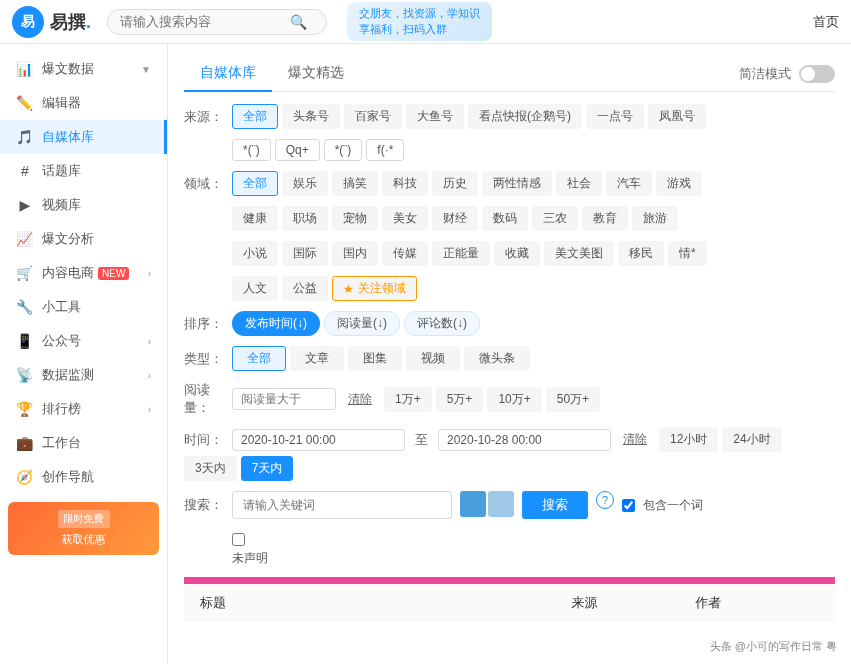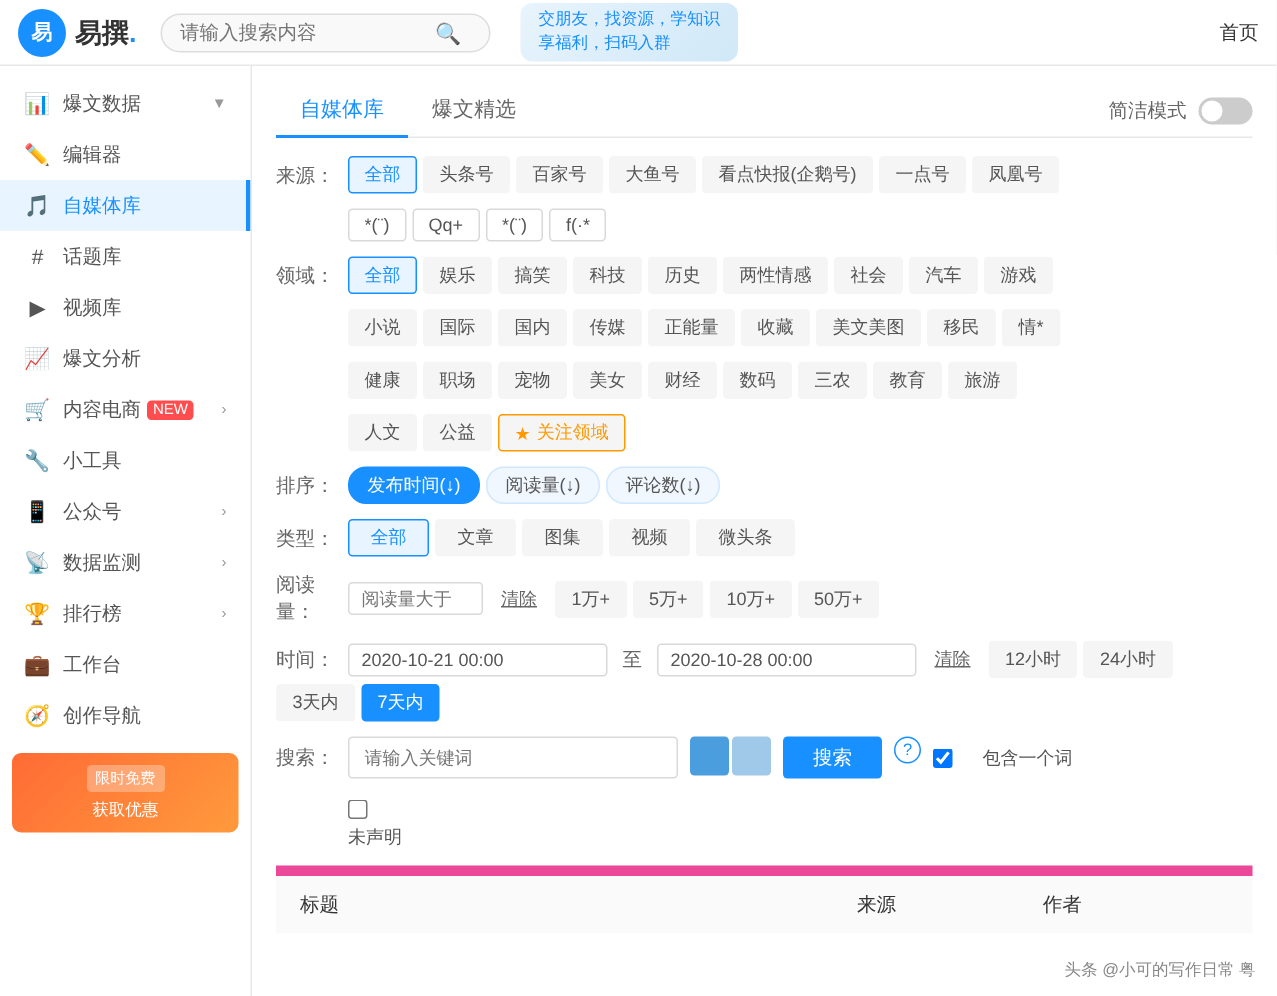--- a/index.html
+++ b/index.html
@@ -58,32 +58,32 @@
     .type-btn { padding: 3px 14px; border-radius: 3px; cursor: pointer; font-size: 12px; color: #555; background: #f5f5f5; border: 1px solid transparent; }
     .type-btn.active { background: #e8f4ff; color: #1890ff; border-color: #1890ff; }
 
     
     .time-input { border: 1px solid #d9d9d9; border-radius: 3px; padding: 3px 8px; font-size: 12px; color: #555; background: white; }
     .time-sep { margin: 0 6px; color: #666; }
     .time-btn { padding: 3px 10px; border-radius: 3px; cursor: pointer; font-size: 12px; color: #555; background: #f5f5f5; border: 1px solid transparent; }
     .time-btn.active { background: #1890ff; color: white; border-color: #1890ff; }
 
     
-    .read-input { border: 1px solid #d9d9d9; border-radius: 3px; padding: 3px 8px; font-size: 12px; color: #999; background: white; width: 90px; }
+    .read-input { border: 1px solid #d9d9d9; border-radius: 3px; padding: 3px 8px; font-size: 12px; color: #999; background: white; width: 104px; }
     .clear-btn { padding: 3px 8px; border-radius: 3px; cursor: pointer; font-size: 12px; color: #666; text-decoration: underline; }
     .count-btn { padding: 3px 10px; border-radius: 3px; cursor: pointer; font-size: 12px; color: #555; background: #f5f5f5; border: 1px solid transparent; }
 
     
     .search-input-area { display: flex; gap: 8px; flex-wrap: wrap; }
     .keyword-input { border: 1px solid #d9d9d9; border-radius: 3px; padding: 5px 10px; font-size: 12px; color: #999; background: white; width: 220px; }
     .color-boxes { display: flex; gap: 2px; }
     .color-box { width: 26px; height: 26px; border-radius: 3px; cursor: pointer; }
     .search-btn { background: #1890ff; color: white; border: none; border-radius: 3px; padding: 5px 20px; font-size: 13px; cursor: pointer; }
     .help-icon { width: 18px; height: 18px; border-radius: 50%; border: 1px solid #1890ff; color: #1890ff; display: flex; align-items: center; justify-content: center; font-size: 11px; cursor: pointer; }
-    .checkbox-area { display: flex; align-items: center; gap: 20px; font-size: 12px; color: #555; }
+    .checkbox-area { display: flex; align-items: center; gap: 8px; font-size: 12px; color: #555; }
     .checkbox-area input { cursor: pointer; }
     .not-stated { display: flex; align-items: flex-start; gap: 4px; font-size: 12px; color: #555; margin-top: 4px; flex-direction: column; }
 
     
     .table-header { display: flex; align-items: center; border-top: 7px solid #ec4899; padding: 10px 16px; background: #fafafa; margin-top: 8px; }
     .th { font-size: 13px; color: #333; font-weight: 500; }
     .th-title { flex: 3; }
     .th-source { flex: 1; }
     .th-author { flex: 1; }
 
@@ -225,41 +225,41 @@
         <div class="filter-tag">搞笑</div>
         <div class="filter-tag">科技</div>
         <div class="filter-tag">历史</div>
         <div class="filter-tag">两性情感</div>
         <div class="filter-tag">社会</div>
         <div class="filter-tag">汽车</div>
         <div class="filter-tag">游戏</div>
       </div>
       <div class="filter-row">
         <span class="filter-label"></span>
+        <div class="filter-tag">健康</div>
+        <div class="filter-tag">职场</div>
+        <div class="filter-tag">宠物</div>
+        <div class="filter-tag">美女</div>
+        <div class="filter-tag">财经</div>
+        <div class="filter-tag">数码</div>
+        <div class="filter-tag">三农</div>
+        <div class="filter-tag">教育</div>
+        <div class="filter-tag">旅游</div>
+      </div>
+      <div class="filter-row">
+        <span class="filter-label"></span>
         <div class="filter-tag">小说</div>
         <div class="filter-tag">国际</div>
         <div class="filter-tag">国内</div>
         <div class="filter-tag">传媒</div>
         <div class="filter-tag">正能量</div>
         <div class="filter-tag">收藏</div>
         <div class="filter-tag">美文美图</div>
         <div class="filter-tag">移民</div>
         <div class="filter-tag">情*</div>
-      </div>
-      <div class="filter-row">
-        <span class="filter-label"></span>
-        <div class="filter-tag">健康</div>
-        <div class="filter-tag">职场</div>
-        <div class="filter-tag">宠物</div>
-        <div class="filter-tag">美女</div>
-        <div class="filter-tag">财经</div>
-        <div class="filter-tag">数码</div>
-        <div class="filter-tag">三农</div>
-        <div class="filter-tag">教育</div>
-        <div class="filter-tag">旅游</div>
       </div>
       <div class="filter-row">
         <span class="filter-label"></span>
         <div class="filter-tag">人文</div>
         <div class="filter-tag">公益</div>
         <div class="filter-tag domain-tag-special">
           <span>★</span>
           <span>关注领域</span>
         </div>
       </div>

